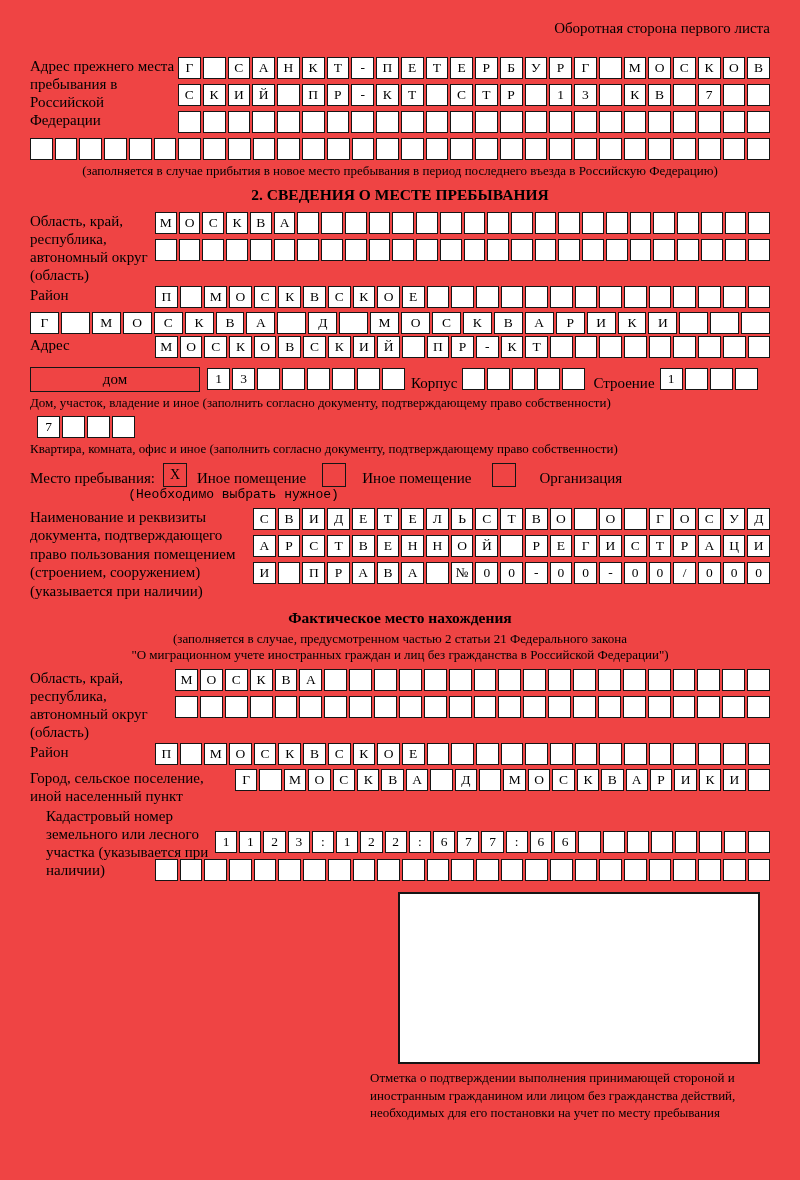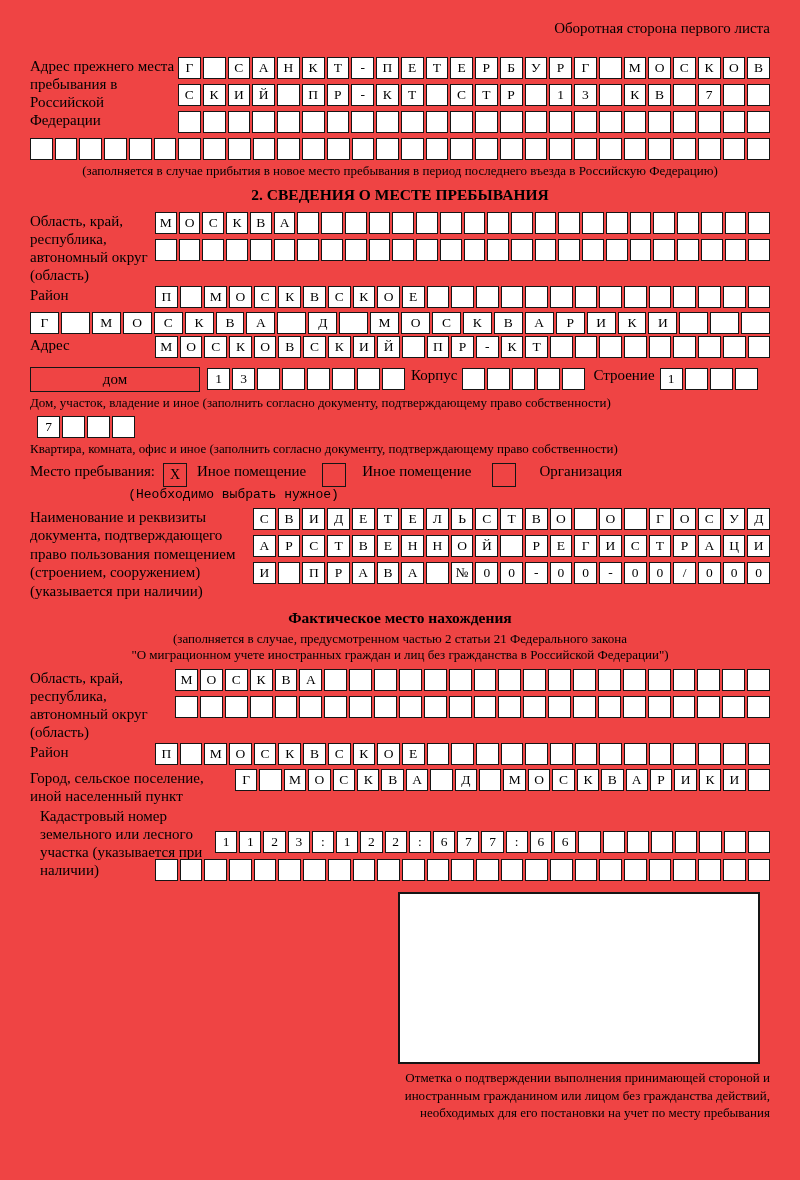--- a/index.html
+++ b/index.html
@@ -26,36 +26,36 @@
   .cells.fixed{flex:0 0 auto;}
   .cells.fixed .cell{flex:0 0 23px;}
   .note{text-align:center;font-size:13px;line-height:1.3;}
   .sec-title{text-align:center;font-weight:bold;font-size:15.5px;}
   .w148{width:148px;} .w125{width:125px;} .w155{width:155px;}
   .w145{width:145px;} .w205{width:205px;} .w223{width:223px;}
   .widebox{
     box-sizing:border-box;border:1.6px solid #151515;height:25px;
     display:flex;align-items:center;justify-content:center;font-size:15px;
   }
-  .inline-row{display:flex;align-items:flex-start;}
+  .inline-row{display:flex;align-items:flex-end;}
   .inline-row .cells{align-self:center;}
   .seg-lbl{font-size:15px;white-space:nowrap;}
   .chk{
     box-sizing:border-box;width:24px;height:24px;border:1.6px solid #151515;
     display:flex;align-items:center;justify-content:center;font-size:14px;flex:0 0 auto;
   }
   .cad{position:relative;height:80px;}
-  .cad .lbl{position:absolute;left:10px;top:0;width:180px;}
+  .cad .lbl{position:absolute;left:16px;top:0;width:180px;}
   .cad .cells{position:absolute;right:0;}
   .stamp-box{
     box-sizing:border-box;border:2px solid #151515;height:172px;width:362px;
     margin-left:368px;background:#fff;
   }
   .stamp-caption{
-    width:400px;margin-left:340px;text-align:right;
+    width:400px;margin-left:340px;text-align:left;
     font-size:13px;line-height:1.35;margin-top:5px;
   }
   
   .m-prev{margin-top:17px;}
   .m-ovf{margin-top:5px;}
   .m-note1{margin-top:3px;}
   .m-title{margin-top:6px;}
   .m-reg{margin-top:8px;}
   .m-r1{margin-top:2px;}
   .m-r2{margin-top:4px;}

